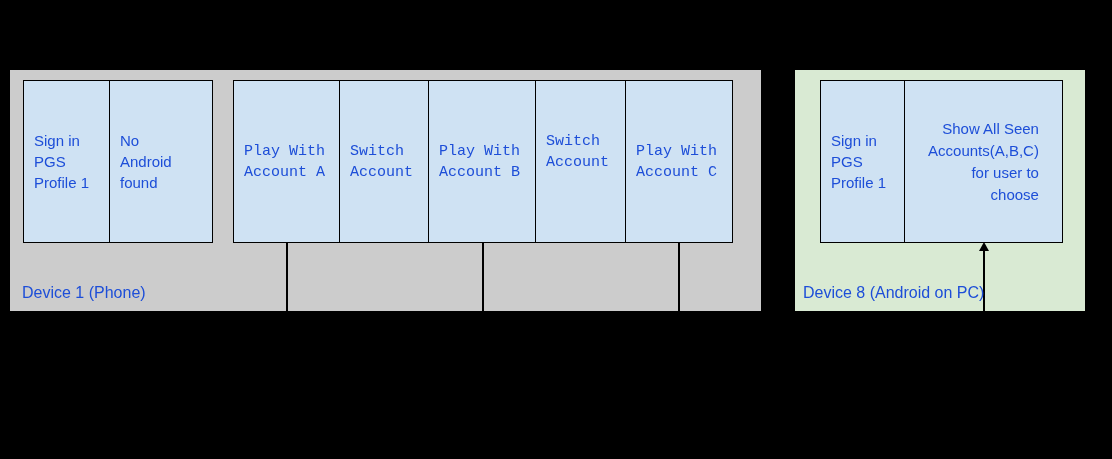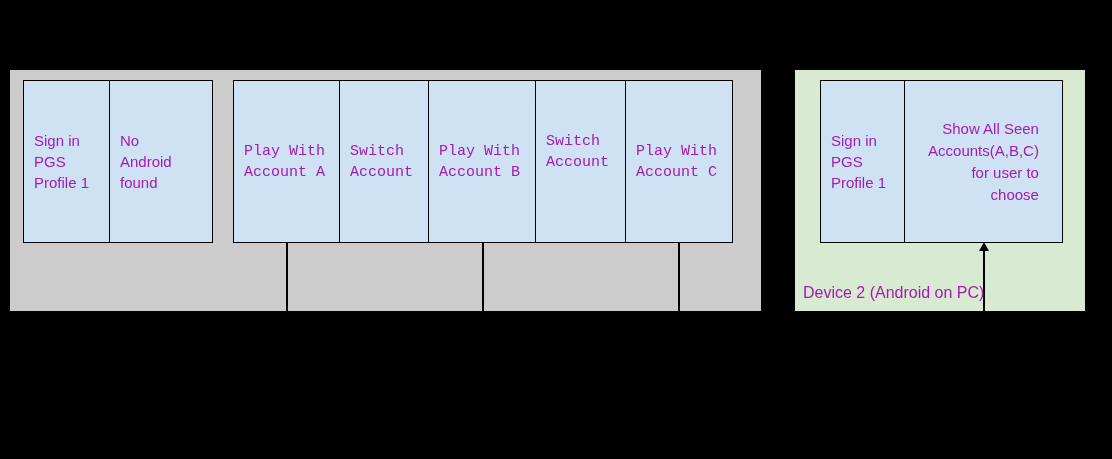--- a/index.html
+++ b/index.html
@@ -4,21 +4,21 @@
 <style>
   * { margin: 0; padding: 0; box-sizing: border-box; }
   html, body { background: #000; }
   .canvas {
     position: relative;
     width: 1112px;
     height: 401px;
     background: #000;
     overflow: hidden;
     font-family: "Liberation Sans", sans-serif;
-    color: #a21caf;
+    color: #1d4ed8;
   }
   .device {
     position: absolute;
     top: 70px;
     height: 241px;
   }
   .device1 {
     left: 10px;
     width: 751px;
     background: #cccccc;
@@ -145,20 +145,21 @@
       <div class="cell w107">
         <span>Play With
 Account C</span>
       </div>
     </div>
 
     <div class="connector c1"></div>
     <div class="connector c2"></div>
     <div class="connector c3"></div>
 
+    <div class="device-label">Device 1 (Phone)</div>
   </div>
 
   <div class="device device2">
 
     <div class="group g3">
       <div class="cell w85">
         <span>Sign in
 PGS
 Profile 1</span>
       </div>
@@ -166,16 +167,16 @@
         <span>Show All Seen
 Accounts(A,B,C)
 for user to
 choose</span>
       </div>
     </div>
 
     <div class="arrow-head"></div>
     <div class="arrow-line"></div>
 
-    <div class="device-label">Device 2 (Android on PC)</div>
+    <div class="device-label">Device 8 (Android on PC)</div>
   </div>
 
 </div>
 
 </body></html>

